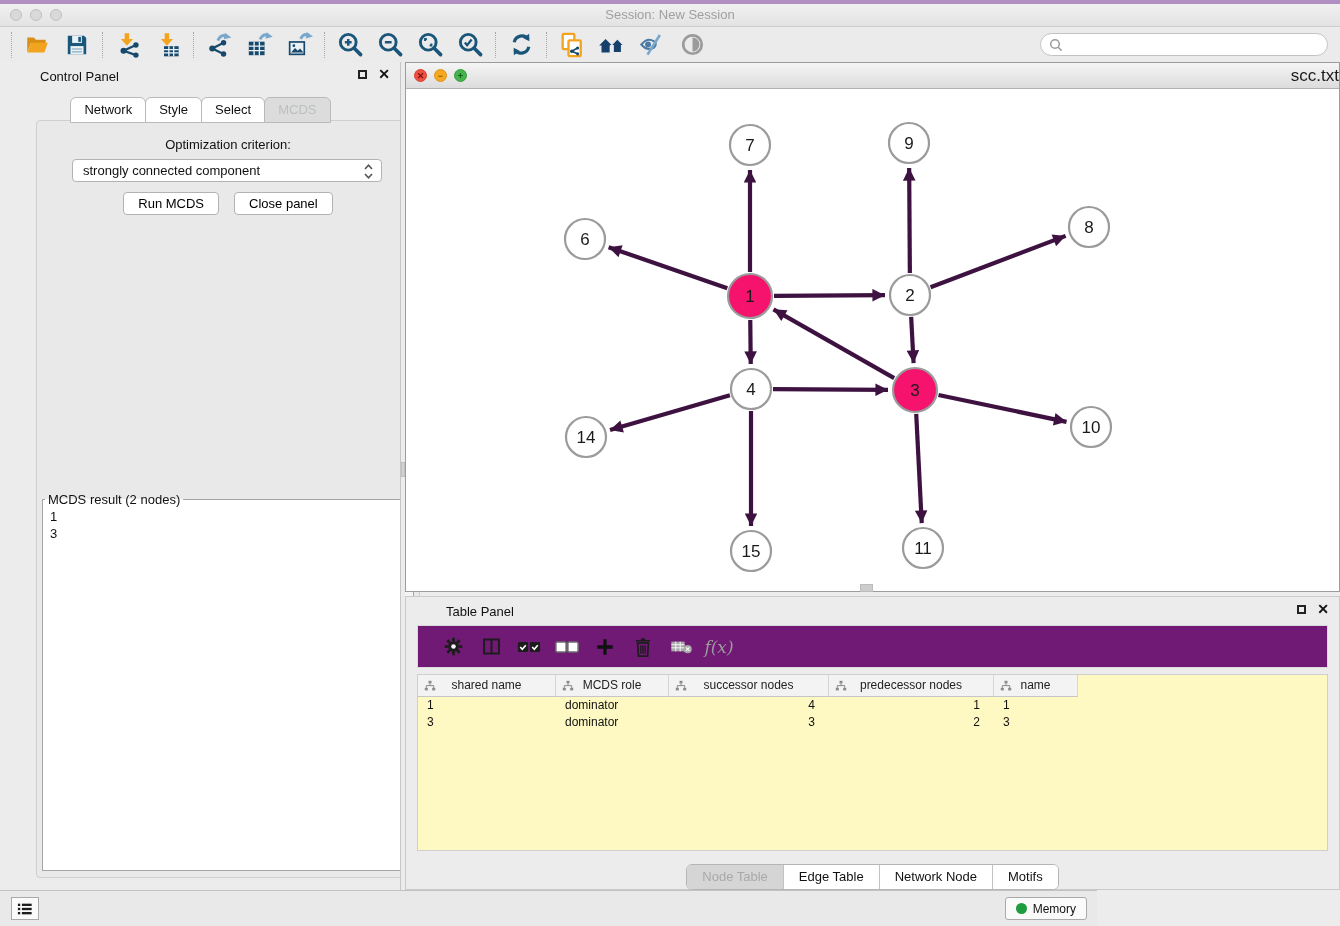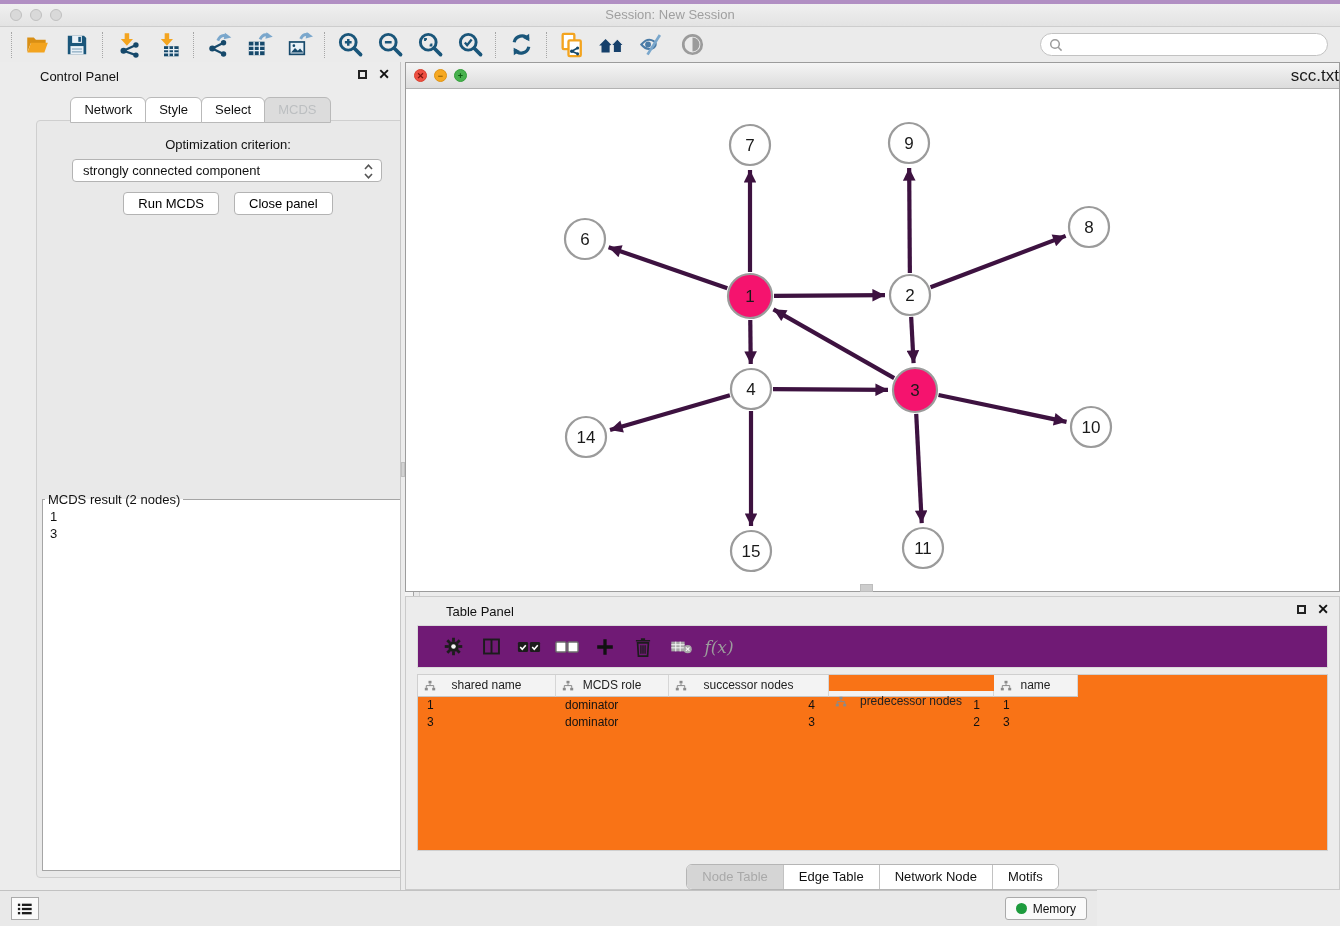--- a/index.html
+++ b/index.html
@@ -63,21 +63,21 @@
   .nw-light.yellow { background:#f6a821; color:#8a5d00; border:1px solid #df9414; }
   .nw-light.green { background:#47b14e; color:#0c5c12; border:1px solid #33a03a; }
   .nw-title { text-align:right; font-size:17px; line-height:25px; color:#1a1a1a; }
   .nw-canvas { position:absolute; left:0; top:26px; width:933px; height:502px; background:#fff; }
   
   .table-panel { position:absolute; left:405px; top:596px; width:935px; height:294px; background:#ececec; border:1px solid #cacaca; }
   .tp-toolbar { position:absolute; left:11px; top:28px; width:911px; height:43px;
     background:#701a75; border:1px solid #dadada; display:flex; align-items:center; padding-left:16px; }
   .tp-tool { width:38px; display:flex; align-items:center; justify-content:center; }
   .fx { font-family:"DejaVu Serif", serif; font-style:italic; font-size:17px; color:#9c9c9c; }
-  .tp-table { position:absolute; left:11px; top:77px; width:911px; height:177px; background:#f97316; border:1px solid #cfcfcf; overflow:hidden; }
+  .tp-table { position:absolute; left:11px; top:77px; width:911px; height:177px; background:#fef9c3; border:1px solid #cfcfcf; overflow:hidden; }
   .thead-row { display:flex; height:22px; }
   .th { position:relative; background:#f3f3f3; border-right:1px solid #d6d6d6; border-bottom:1px solid #c6c6c6;
     font-size:12px; line-height:21px; text-align:center; color:#222; }
   .th svg { position:absolute; left:6px; top:5px; }
   .trow { display:flex; height:17px; font-size:12px; line-height:16px; }
   .td { overflow:hidden; white-space:nowrap; }
   .tp-tabs { position:absolute; left:0; top:267px; width:100%; display:flex; justify-content:center; }
   .tab-group { display:flex; border:1px solid #b5b5b5; border-radius:6px; overflow:hidden; background:#fff; }
   .btab { font-size:13px; padding:4px 15px 5px; border-right:1px solid #c2c2c2; color:#111; background:#fff; }
   .btab:last-child { border-right:none; }
@@ -456,21 +456,21 @@
             <path d="M6 3.4 V5.6 M2.3 7.8 V5.6 H9.7 V7.8" stroke="#8a8a8a" stroke-width="1" fill="none"></path>
           </svg><span>MCDS role</span></div>
         <div class="th" style="width: 160px;"><svg width="12" height="12" viewBox="0 0 12 12">
             <g fill="#8a8a8a">
               <rect x="4.5" y="0.8" width="3" height="2.6"></rect>
               <rect x="0.8" y="7.8" width="3" height="2.6"></rect>
               <rect x="8.2" y="7.8" width="3" height="2.6"></rect>
             </g>
             <path d="M6 3.4 V5.6 M2.3 7.8 V5.6 H9.7 V7.8" stroke="#8a8a8a" stroke-width="1" fill="none"></path>
           </svg><span>successor nodes</span></div>
-        <div class="th" style="width: 165px; margin-top: 16px;"><svg width="12" height="12" viewBox="0 0 12 12">
+        <div class="th" style="width: 165px;"><svg width="12" height="12" viewBox="0 0 12 12">
             <g fill="#8a8a8a">
               <rect x="4.5" y="0.8" width="3" height="2.6"></rect>
               <rect x="0.8" y="7.8" width="3" height="2.6"></rect>
               <rect x="8.2" y="7.8" width="3" height="2.6"></rect>
             </g>
             <path d="M6 3.4 V5.6 M2.3 7.8 V5.6 H9.7 V7.8" stroke="#8a8a8a" stroke-width="1" fill="none"></path>
           </svg><span>predecessor nodes</span></div>
         <div class="th" style="width: 84px;"><svg width="12" height="12" viewBox="0 0 12 12">
             <g fill="#8a8a8a">
               <rect x="4.5" y="0.8" width="3" height="2.6"></rect>

